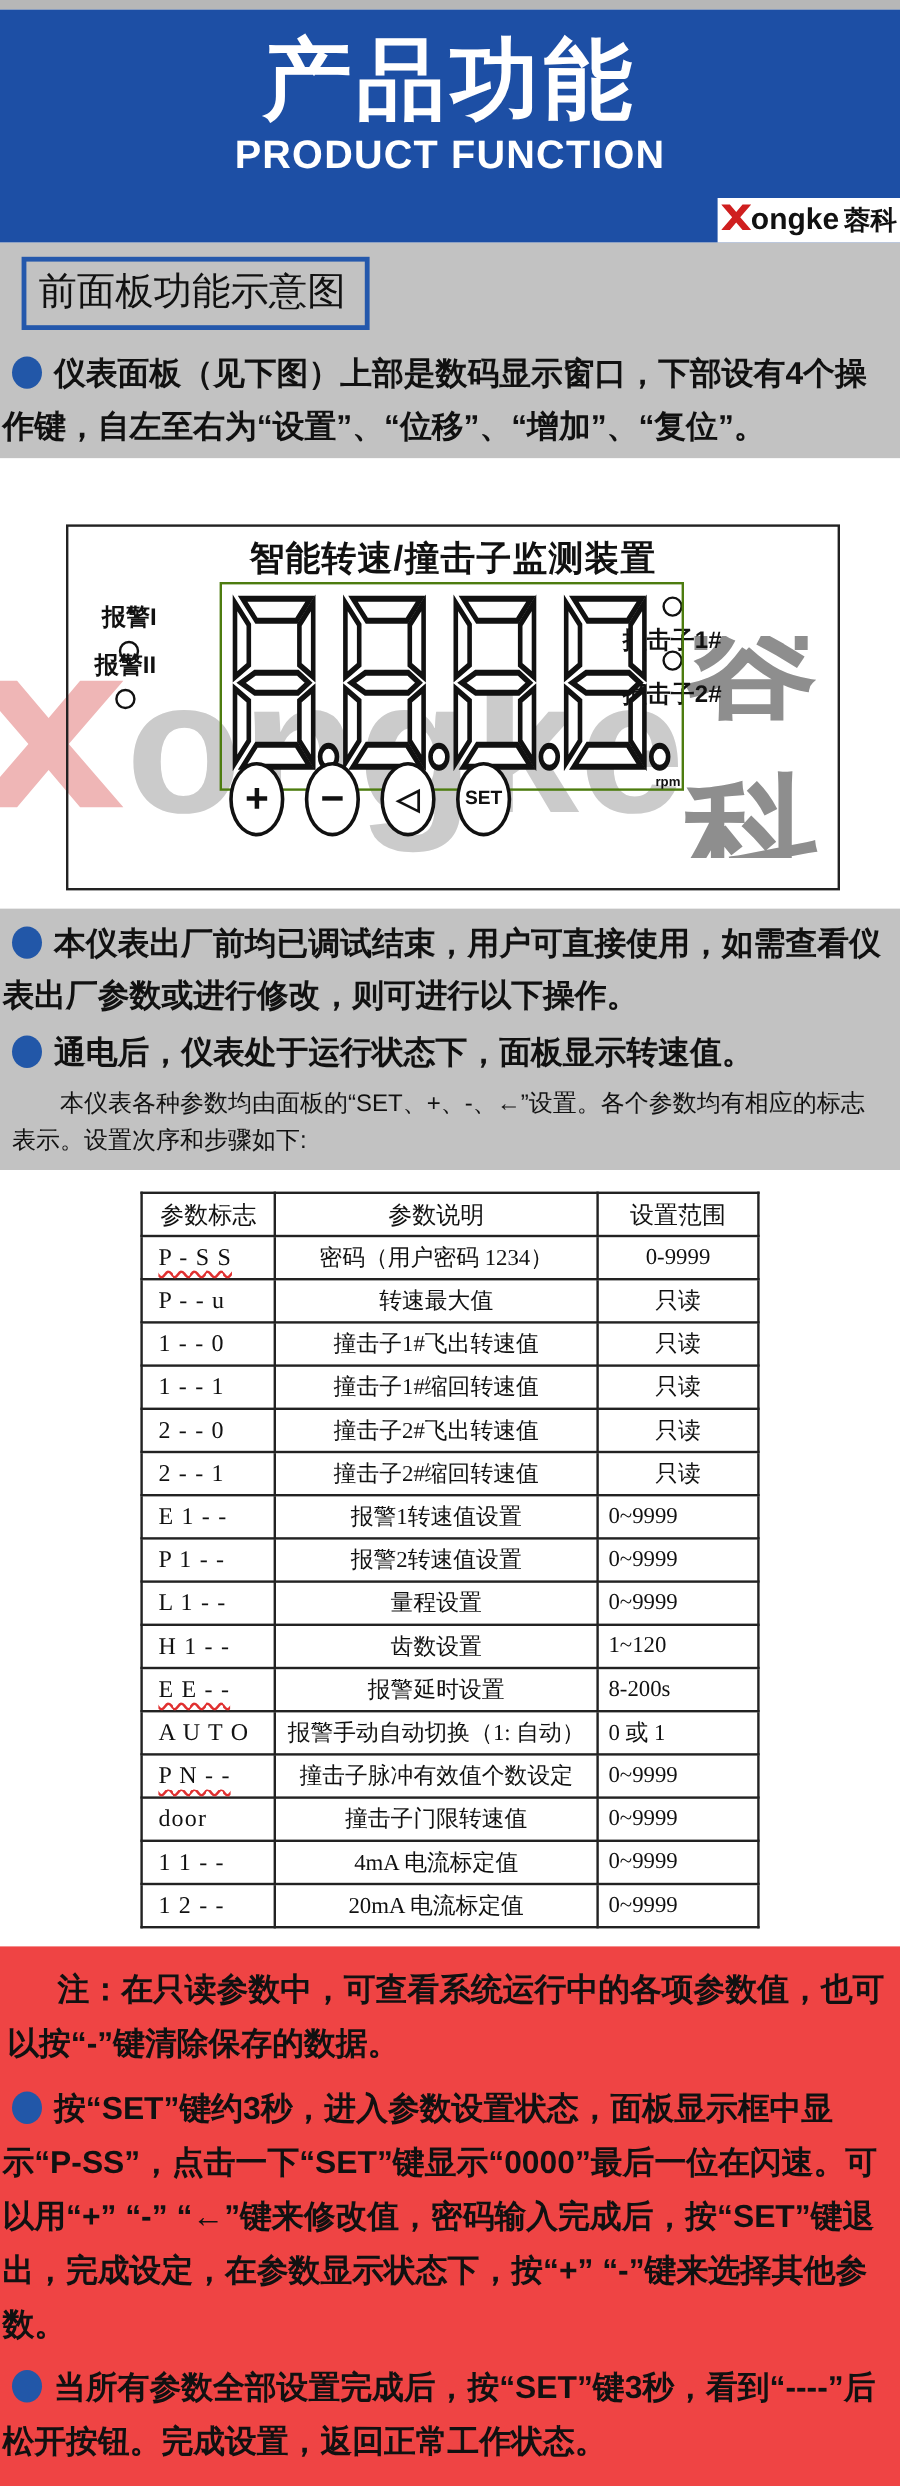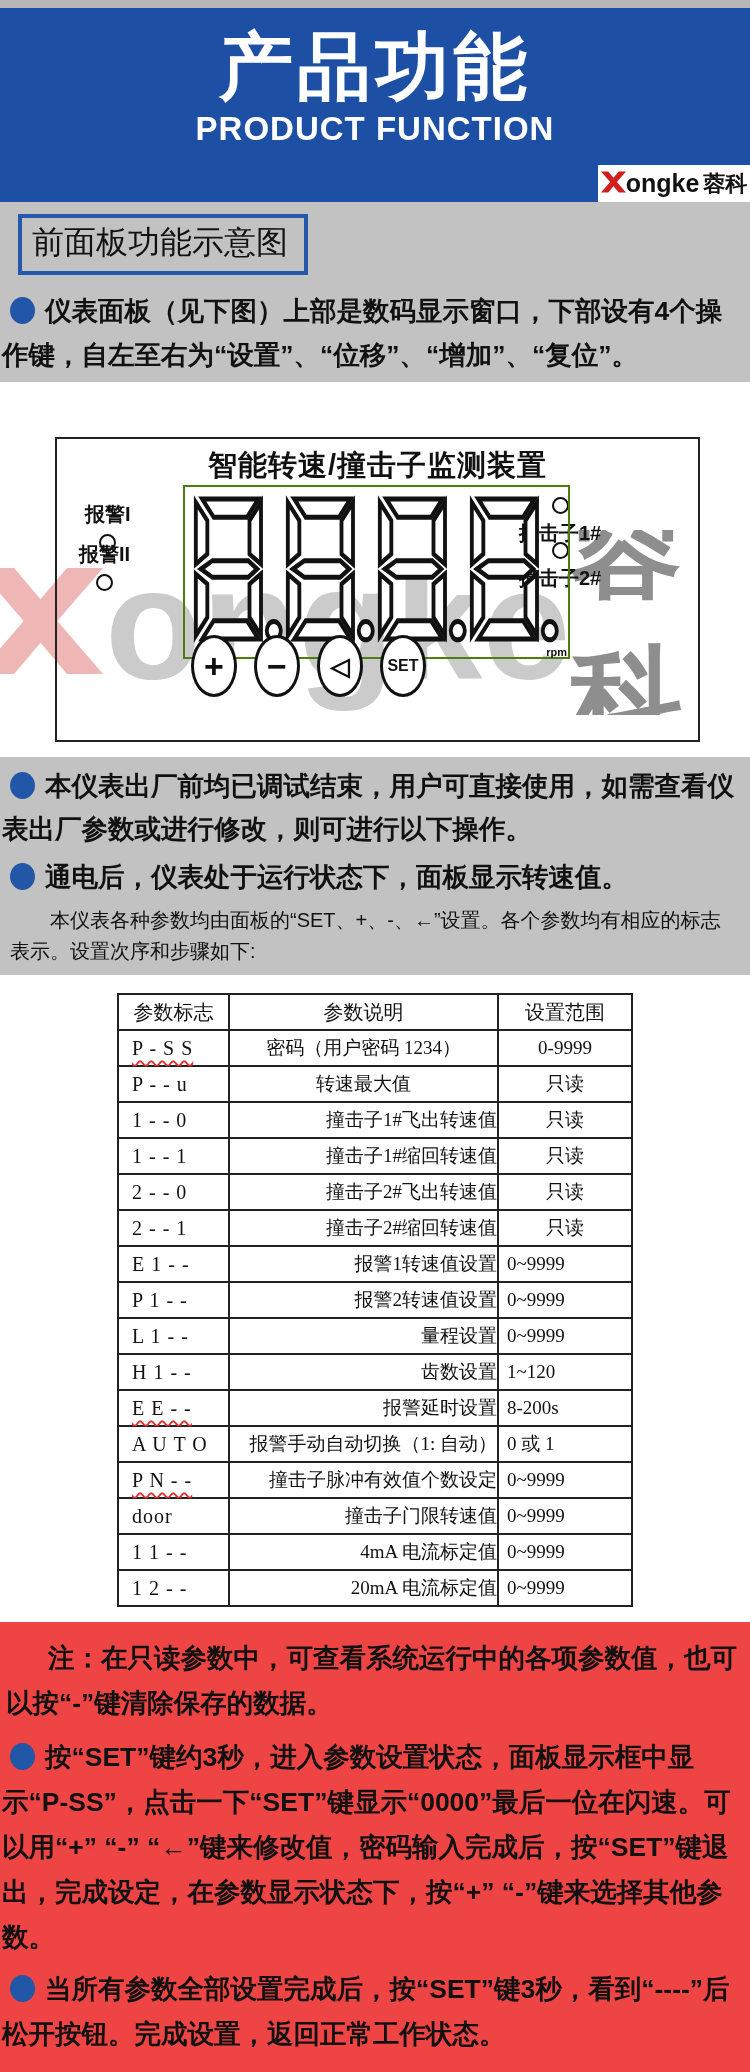--- a/index.html
+++ b/index.html
@@ -56,21 +56,21 @@
   .sec-c .p2{margin-top:5px;}
   .para-small{font-size:20px;font-weight:normal;color:#111;line-height:31px;
               margin:6px 10px 0 10px;text-indent:2em;}
   
   .sec-d{height:647px;background:#fff;overflow:hidden;}
   table{border-collapse:collapse;margin:18px 0 0 117px;table-layout:fixed;width:514px;
         font-family:"Liberation Serif",serif;}
   th,td{border:2px solid #222;height:34px;font-size:19px;color:#111;padding:0;}
   th{font-weight:normal;font-size:20px;text-align:center;}
   .col-code{text-align:left;padding-left:13px;letter-spacing:1px;font-size:20px;}
-  .col-desc{text-align:right;padding-left:0;}
+  .col-desc{text-align:center;padding-left:0;}
   .col-desc.ac{text-align:center;padding-left:0;}
   .col-range{text-align:left;padding-left:8px;}
   .col-range.ac{text-align:center;padding-left:0;}
   .sq{text-decoration-line:underline;text-decoration-style:wavy;text-decoration-color:#e03030;
       text-decoration-thickness:2px;text-underline-offset:5px;}
   
   .sec-e{height:484px;background:#ef4444;box-sizing:border-box;padding-top:14px;overflow:hidden;}
   .sec-e .para{line-height:45px;}
   .note{font-size:26.5px;font-weight:bold;line-height:45px;margin:0 6px;text-indent:42px;}
   .sec-e .p4{margin-top:9px;}

